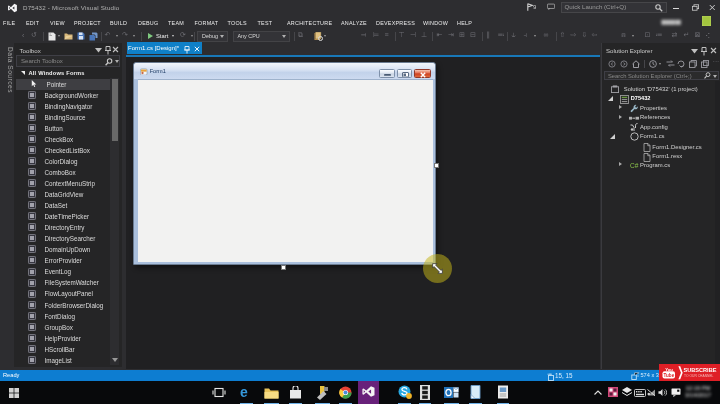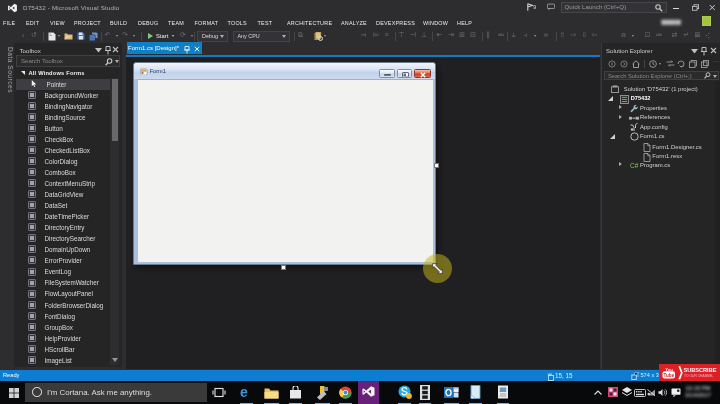--- a/index.html
+++ b/index.html
@@ -654,24 +654,20 @@
     <span id="sub-sub">TO OUR CHANNEL</span>
   </div>
 
   <div id="taskbar">
     <svg class="a" style="left:8.5px; top:7px;" width="10" height="10" viewBox="0 0 11 11">
       <rect x="0" y="0" width="5.1" height="5.1" fill="#d2d2d2"></rect>
         <rect x="5.9" y="0" width="5.1" height="5.1" fill="#d2d2d2"></rect>
       <rect x="0" y="5.9" width="5.1" height="5.1" fill="#d2d2d2"></rect>
         <rect x="5.9" y="5.9" width="5.1" height="5.1" fill="#d2d2d2"></rect>
     </svg>
-    <div id="cortana">
-        <span class="circ"></span>
-        <span class="ct">I'm Cortana. Ask me anything.</span>
-      </div>
     <div id="taskicons">
         <svg class="tkic" style="left:212px; top:5px;" width="14" height="13" viewBox="0 0 14 13">
           <rect x="3" y="2.5" width="8" height="8" fill="none" stroke="#e4e4e4" stroke-width="1.1"></rect>
           <path d="M1 8.5 L1 4.5 M13 8.5 L13 4.5" stroke="#e4e4e4" stroke-width="1.1"></path>
         </svg>
         <div class="tkic" style="left:240px; top:3px; color:#3598db; font-size:14px; font-weight:bold;">e</div>
         <svg class="tkic" style="left:264px; top:6px;" width="15" height="12" viewBox="0 0 15 12">
           <path d="M0.5 1.5 L5 1.5 L6.5 3.5 L14.5 3.5 L14.5 11.5 L0.5 11.5 Z" fill="#e8c35a"></path>
           <path d="M0.5 5 L14.5 5 L14.5 11.5 L0.5 11.5 Z" fill="#f7dc84"></path>
         </svg>

